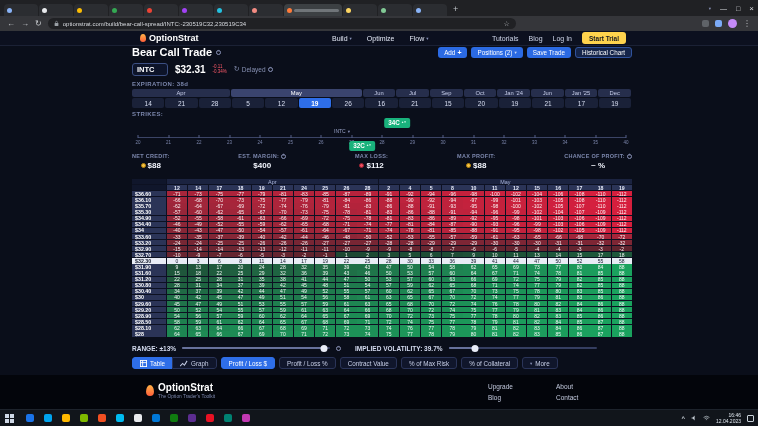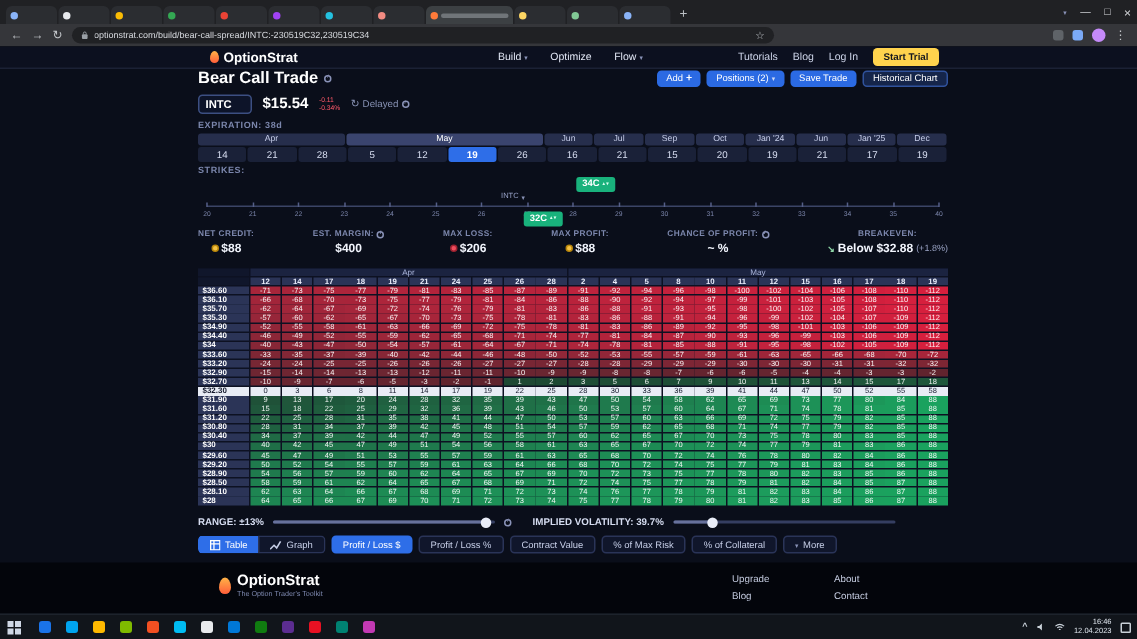--- a/index.html
+++ b/index.html
@@ -245,21 +245,21 @@
       <button class="abtn">
           <span>Save Trade</span>
         </button>
       <button class="abtn outline">
           <span>Historical Chart</span>
         </button>
     </div>
 
     <div class="ticker-row">
       <div class="tickerbox">INTC</div>
-      <span class="price">$15.54</span>
+      <span class="price">$32.31</span>
       <span class="chg">
         <span>-0.11</span>
         <span>-0.34%</span>
       </span>
       <span class="delayed">
         <span class="refr">↻</span>
         <span>Delayed</span>
         <span class="infoc">i</span>
       </span>
     </div>
@@ -395,42 +395,34 @@
         <div class="stat">
           <div class="stat-label">EST. MARGIN:<span class="infoc">i</span></div>
           <div class="stat-value">
             <span>$400</span>
           </div>
         </div>
         <div class="stat">
           <div class="stat-label">MAX LOSS:</div>
           <div class="stat-value">
             <span class="coin red"></span>
-            <span>$206</span>
+            <span>$112</span>
           </div>
         </div>
         <div class="stat">
           <div class="stat-label">MAX PROFIT:</div>
           <div class="stat-value">
             <span class="coin gold"></span>
             <span>$88</span>
           </div>
         </div>
         <div class="stat">
           <div class="stat-label">CHANCE OF PROFIT:<span class="infoc">i</span></div>
           <div class="stat-value">
             <span>~ %</span>
-          </div>
-        </div>
-        <div class="stat">
-          <div class="stat-label">BREAKEVEN:</div>
-          <div class="stat-value">
-            <span class="bearrow">↘</span>
-            <span>Below $32.88</span>
-            <span class="stat-extra">(+1.8%)</span>
           </div>
         </div>
       </div>
 
     <div class="pl-table" style="grid-template-columns: 34px repeat(22, 1fr);">
         <div class="c-corner"></div>
         <div class="c-month" style="grid-column: span 10;">Apr</div>
         <div class="c-month" style="grid-column: span 12;">May</div>
         <div class="c-corner"></div>
         <div class="c-day">12</div>

